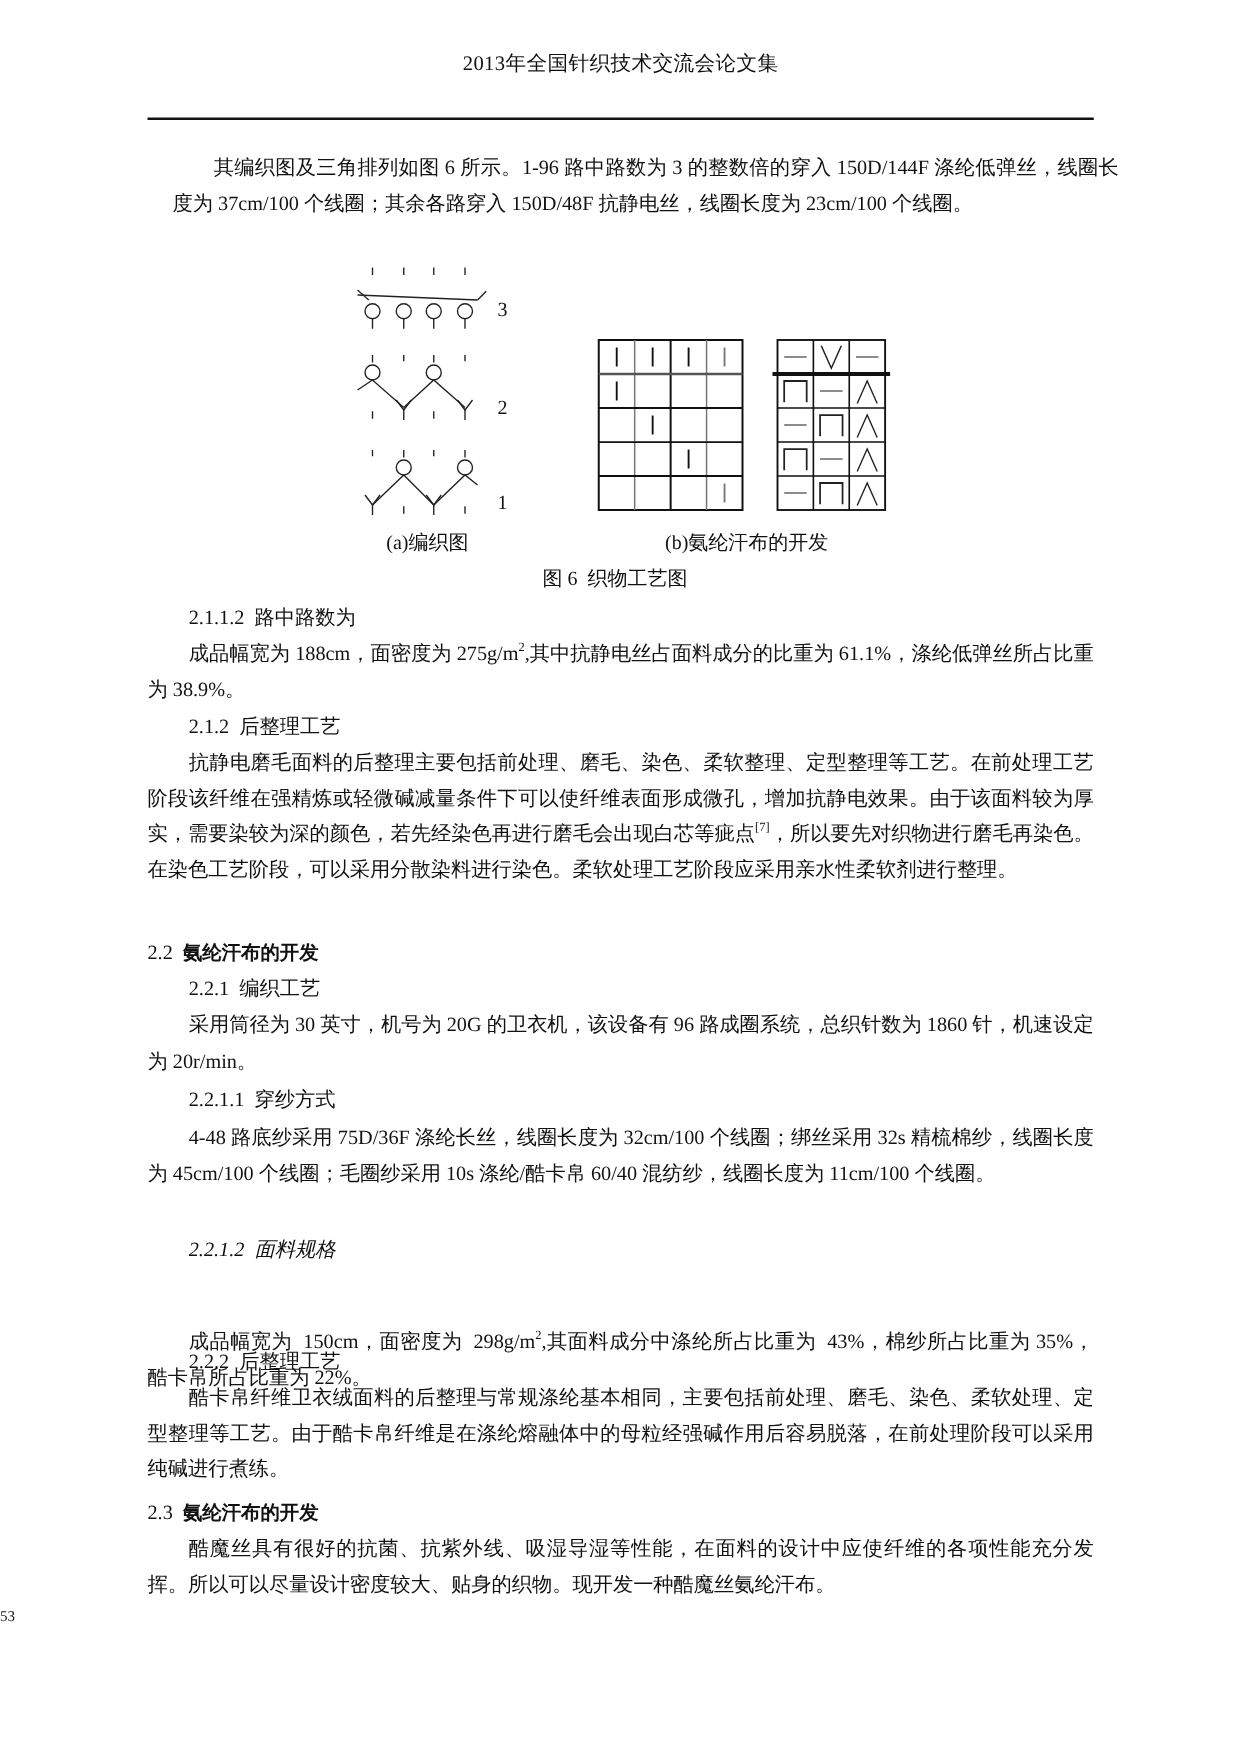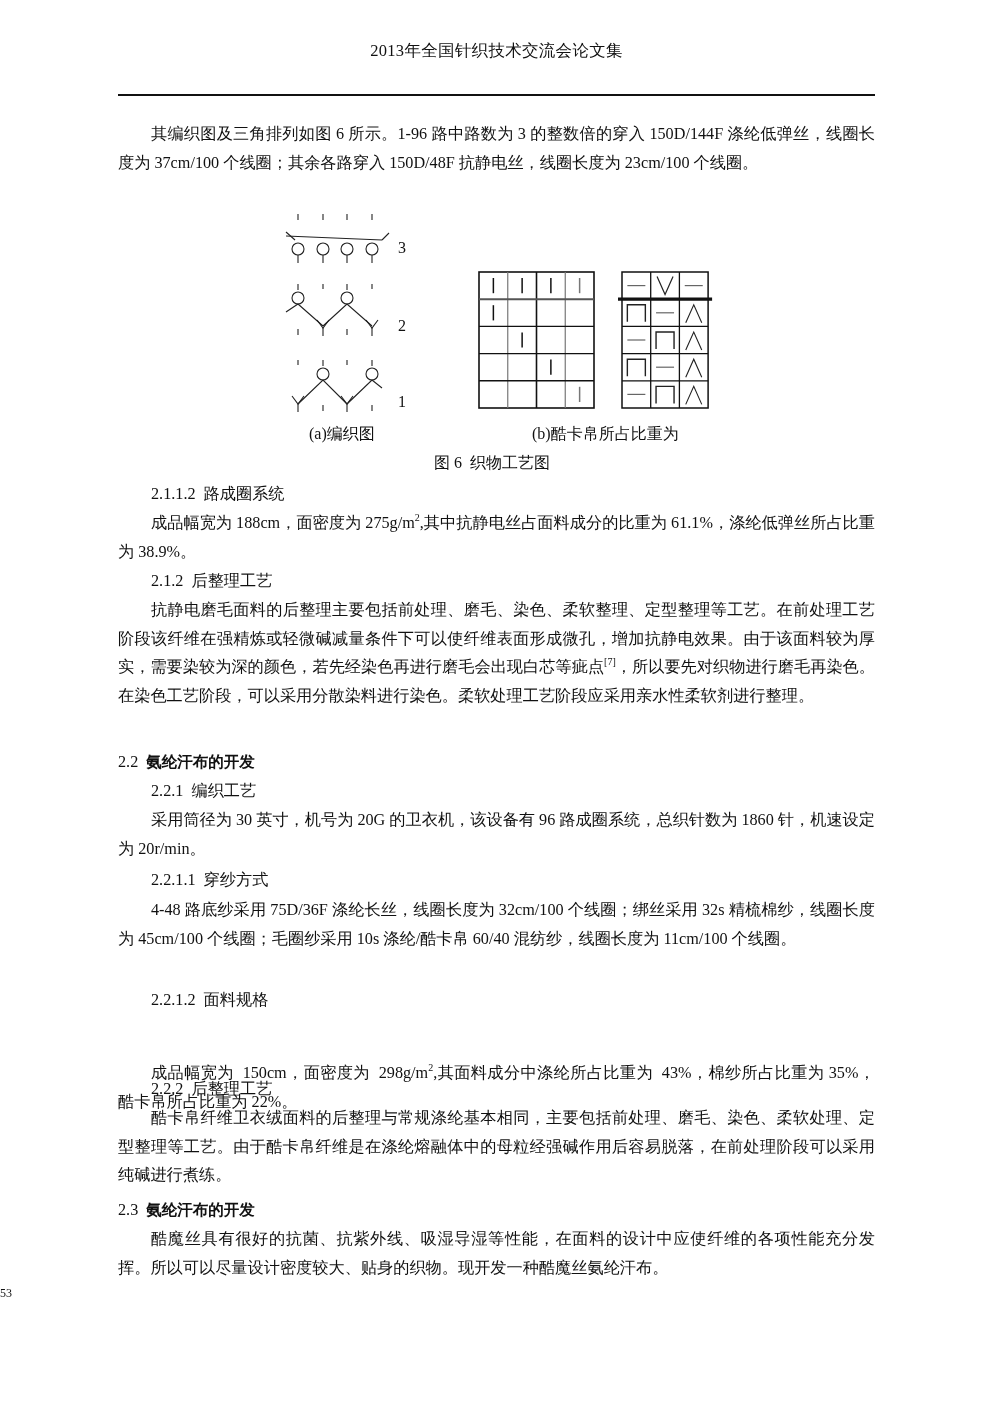--- a/index.html
+++ b/index.html
@@ -18,21 +18,21 @@
   .fig { position:absolute; left:0; top:0; }
   .cap { position:absolute; font-size:16px; font-family:"Liberation Serif",serif; }
   .pagenum { position:absolute; left:0; width:992px; top:1286px; text-align:left; font-size:12px; }
 </style>
 </head>
 <body>
 
 <div class="header">2013年全国针织技术交流会论文集</div>
 <div class="header-rule"></div>
 
-<div class="p indent" style="top:120px;">其编织图及三角排列如图 6 所示。1-96 路中路数为 3 的整数倍的穿入 150D/144F 涤纶低弹丝，线圈长度为 37cm/100 个线圈；其余各路穿入 150D/48F 抗静电丝，线圈长度为 23cm/100 个线圈。</div>
+<div class="p indent" style="top:120px;margin-left:20px;">其编织图及三角排列如图 6 所示。1-96 路中路数为 3 的整数倍的穿入 150D/144F 涤纶低弹丝，线圈长度为 37cm/100 个线圈；其余各路穿入 150D/48F 抗静电丝，线圈长度为 23cm/100 个线圈。</div>
 
 <svg class="fig" width="992" height="480" viewBox="0 0 992 480" xmlns="http://www.w3.org/2000/svg">
   <g id="knit-diagram" stroke="#222" stroke-width="1.1" fill="none">
       <line x1="298" y1="214" x2="298" y2="220"></line>
       <line x1="323" y1="214" x2="323" y2="220"></line>
       <line x1="347" y1="214" x2="347" y2="220"></line>
       <line x1="372" y1="214" x2="372" y2="220"></line>
       <line x1="286" y1="236" x2="382" y2="240"></line>
       <line x1="286" y1="232" x2="295" y2="240"></line>
       <line x1="382" y1="240" x2="389" y2="233"></line>
@@ -116,38 +116,38 @@
       <polyline points="627.35,376.20000000000005 627.35,359.20000000000005 645.35,359.20000000000005 645.35,376.20000000000005" fill="none" stroke="#222" stroke-width="1.4"></polyline>
       <line x1="656.0500000000001" y1="367.20000000000005" x2="674.0500000000001" y2="367.20000000000005" stroke="#666" stroke-width="1.2"></line>
       <polyline points="685.75,377.20000000000005 693.75,359.20000000000005 701.75,377.20000000000005" fill="none" stroke="#222" stroke-width="1.1"></polyline>
       <line x1="627.35" y1="394.40000000000003" x2="645.35" y2="394.40000000000003" stroke="#666" stroke-width="1.2"></line>
       <polyline points="656.0500000000001,403.40000000000003 656.0500000000001,386.40000000000003 674.0500000000001,386.40000000000003 674.0500000000001,403.40000000000003" fill="none" stroke="#222" stroke-width="1.4"></polyline>
       <polyline points="685.75,404.40000000000003 693.75,386.40000000000003 701.75,404.40000000000003" fill="none" stroke="#222" stroke-width="1.1"></polyline>
     </g>
 </svg>
 
 <div class="cap" style="left:309px; top:424px;">(a)编织图</div>
-<div class="cap" style="left:532px; top:424px;">(b)酷卡帛所占比重为</div>
+<div class="cap" style="left:532px; top:424px;">(b)氨纶汗布的开发</div>
 <div class="cap" style="left:434px; top:453px; white-space:pre;">图 6  织物工艺图</div>
 
-<div class="h3" style="top:480px; white-space:pre;">2.1.1.2  路成圈系统</div>
+<div class="h3" style="top:480px; white-space:pre;">2.1.1.2  路中路数为</div>
 <div class="p indent" style="top:509px;"><span>成品幅宽为 188cm，面密度为 275g/m</span><sup>2</sup><span>,其中抗静电丝占面料成分的比重为 61.1%，涤纶低弹丝所占比重为 38.9%。</span></div>
 
 <div class="h3" style="top:567px; white-space:pre;">2.1.2  后整理工艺</div>
 <div class="p indent" style="top:596px;"><span>抗静电磨毛面料的后整理主要包括前处理、磨毛、染色、柔软整理、定型整理等工艺。在前处理工艺阶段该纤维在强精炼或轻微碱减量条件下可以使纤维表面形成微孔，增加抗静电效果。由于该面料较为厚实，需要染较为深的颜色，若先经染色再进行磨毛会出现白芯等疵点</span><sup>[7]</sup><span>，所以要先对织物进行磨毛再染色。在染色工艺阶段，可以采用分散染料进行染色。柔软处理工艺阶段应采用亲水性柔软剂进行整理。</span></div>
 
 <div class="h2" style="top:748px;"><span>2.2</span>&nbsp;&nbsp;<span class="t">氨纶汗布的开发</span></div>
 
 <div class="h3" style="top:777px; white-space:pre;">2.2.1  编织工艺</div>
 <div class="p indent" style="top:806px;">采用筒径为 30 英寸，机号为 20G 的卫衣机，该设备有 96 路成圈系统，总织针数为 1860 针，机速设定为 20r/min。</div>
 
 <div class="h3" style="top:866px; white-space:pre;">2.2.1.1  穿纱方式</div>
 <div class="p indent" style="top:896px;">4-48 路底纱采用 75D/36F 涤纶长丝，线圈长度为 32cm/100 个线圈；绑丝采用 32s 精梳棉纱，线圈长度为 45cm/100 个线圈；毛圈纱采用 10s 涤纶/酷卡帛 60/40 混纺纱，线圈长度为 11cm/100 个线圈。</div>
 
-<div class="h3" style="top:986px; white-space:pre;">2.2.1.2  面料规格</div>
+<div class="h3" style="top:986px; white-space:pre;font-style:italic;">2.2.1.2  面料规格</div>
 <div class="p indent" style="top:1015px; white-space:pre-wrap;margin-top:44px;"><span>成品幅宽为  150cm，面密度为  298g/m</span><sup>2</sup><span>,其面料成分中涤纶所占比重为  43%，棉纱所占比重为 35%，酷卡帛所占比重为 22%。</span></div>
 
 <div class="h3" style="top:1075px; white-space:pre;">2.2.2  后整理工艺</div>
 <div class="p indent" style="top:1104px;">酷卡帛纤维卫衣绒面料的后整理与常规涤纶基本相同，主要包括前处理、磨毛、染色、柔软处理、定型整理等工艺。由于酷卡帛纤维是在涤纶熔融体中的母粒经强碱作用后容易脱落，在前处理阶段可以采用纯碱进行煮练。</div>
 
 <div class="h2" style="top:1196px;text-align:right;"><span>2.3</span>&nbsp;&nbsp;<span class="t">氨纶汗布的开发</span></div>
 <div class="p indent" style="top:1225px;">酷魔丝具有很好的抗菌、抗紫外线、吸湿导湿等性能，在面料的设计中应使纤维的各项性能充分发挥。所以可以尽量设计密度较大、贴身的织物。现开发一种酷魔丝氨纶汗布。</div>
 
 <div class="pagenum">53</div>
 

